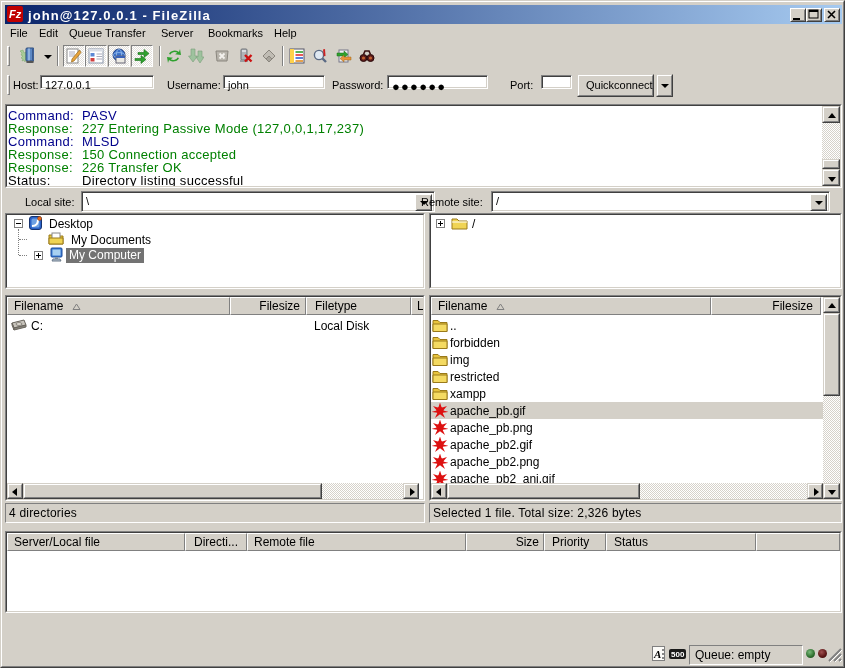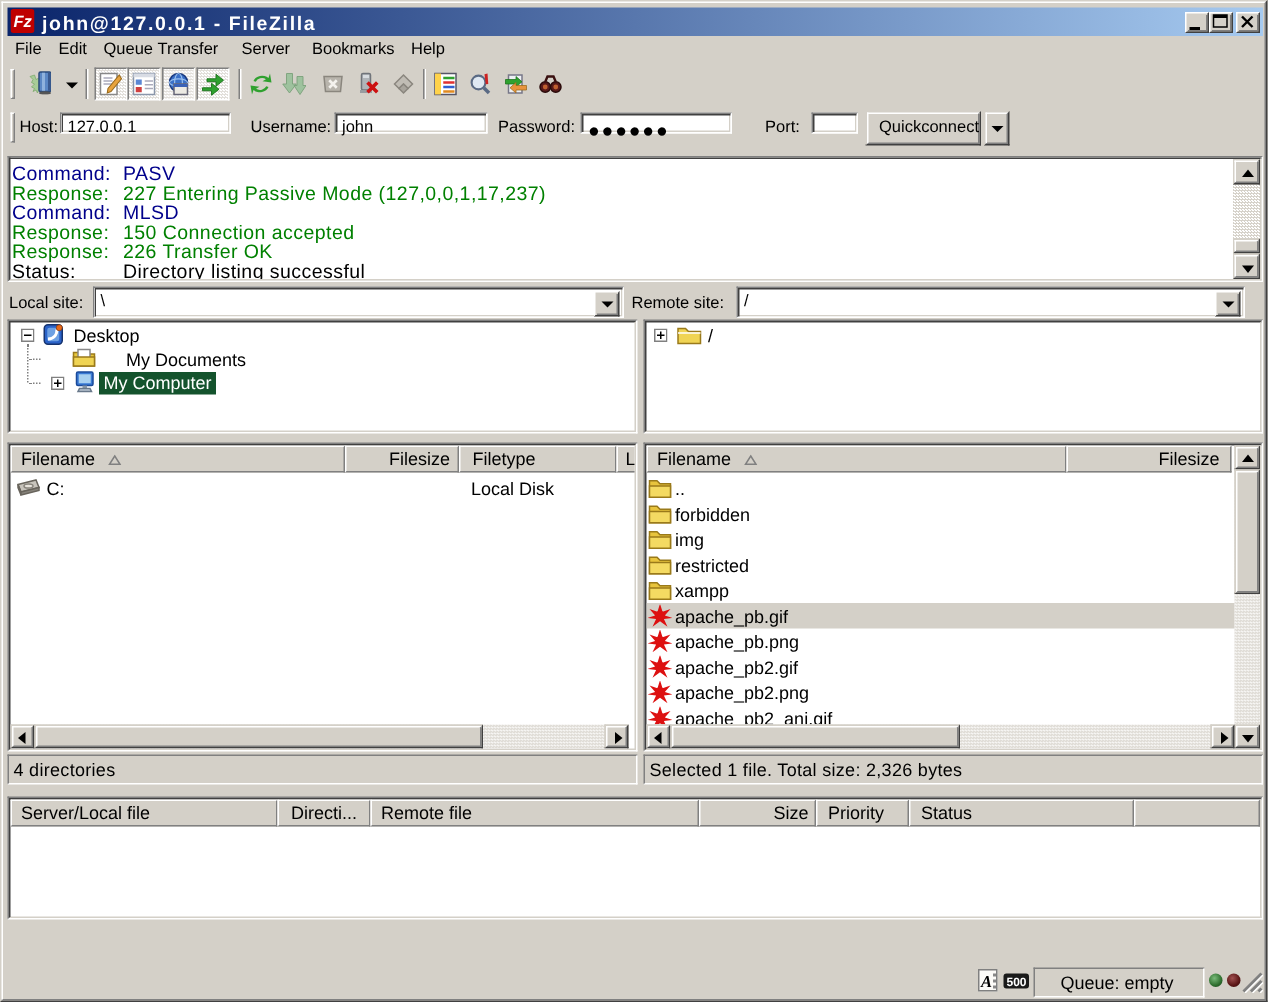--- a/index.html
+++ b/index.html
@@ -244,21 +244,21 @@
             <div class="arr" style="left:5px;top:6px;border:4px solid transparent;border-bottom:5px solid #000;border-top:none"></div>
           </div>
     <div class="thumb" style="left:0;top:53px;width:18px;height:10px"></div>
     <div class="sbtn" style="left:0;top:63px;width:18px;height:17px">
             <div class="arr" style="left:5px;top:7px;border:4px solid transparent;border-top:5px solid #000;border-bottom:none"></div>
           </div>
   </div>
 </div>
     </div>
 
-<div class="abs" style="left:1px;top:190px;width:420px;height:40px">
+<div class="abs" style="left:20px;top:190px;width:420px;height:40px">
   <label class="abs" style="left:4px;top:5px">Local site:</label>
   <div class="combo" style="left:60px;top:0;width:354px">\<div class="cbtn">
           <div class="darr" style="left:4px;top:6px"></div>
         </div></div>
 </div>
 <div class="abs" style="left:416px;top:190px;width:413px;height:20px">
   <label class="abs" style="left:4px;top:5px">Remote site:</label>
   <div class="combo" style="left:74px;top:0;width:339px">/<div class="cbtn">
           <div class="darr" style="left:4px;top:6px"></div>
         </div></div>
@@ -278,33 +278,33 @@
     <rect x="3.5" y="3.5" width="8" height="9" rx="1.5" fill="#6da0e2"></rect>
     <path d="M4 11 C9 11 10 7 10 4.5" stroke="#fff" stroke-width="2" fill="none"></path>
     <circle cx="11.5" cy="3.5" r="2" fill="#e86a1a" stroke="#8a3a0a" stroke-width="0.5"></circle>
   </svg>
   <div class="abs" style="left:42px;top:2px;font-size:12px">Desktop</div>
   <svg class="abs" style="left:41px;top:16px" width="16" height="16" viewBox="0 0 16 16">
     <path d="M1 4 L1 13 L15 13 L15 5 L7 5 L6 4 Z" fill="#e8c83d" stroke="#9a7a1a"></path>
     <rect x="4" y="2" width="8" height="6" fill="#fff" stroke="#888"></rect>
     <path d="M1 7 L15 7 L15 13 L1 13 Z" fill="#f0d454" stroke="#9a7a1a"></path>
   </svg>
-  <div class="abs" style="left:77px;top:18px;font-size:12px">My Documents</div>
+  <div class="abs" style="left:64px;top:18px;font-size:12px">My Documents</div>
   <svg class="abs" style="left:27px;top:36px" width="9" height="9">
           <rect x="0.5" y="0.5" width="8" height="8" fill="#fff" stroke="#808080"></rect>
           <line x1="2" y1="4.5" x2="7" y2="4.5" stroke="#000"></line>
           <line x1="4.5" y1="2" x2="4.5" y2="7" stroke="#000"></line>
         </svg>
   <svg class="abs" style="left:42px;top:32px" width="16" height="16" viewBox="0 0 16 16">
     <rect x="2" y="1" width="11" height="9" rx="1" fill="#3a7ad4" stroke="#1a4a9a"></rect>
     <rect x="3.5" y="2.5" width="8" height="6" fill="#a8d0f0"></rect>
     <rect x="6" y="10" width="3" height="2" fill="#8898a8"></rect>
     <path d="M4 12 L11 12 L12 14 L3 14 Z" fill="#b8c4d0" stroke="#68788a"></path>
   </svg>
-  <div class="abs" style="left:59px;top:33px;background:#14532d;color:#fff;padding:0 3px 1px 3px;font-size:12px">My Computer</div>
+  <div class="abs" style="left:59px;top:33px;background:#737373;color:#fff;padding:0 3px 1px 3px;font-size:12px">My Computer</div>
 </div>
     </div>
 
 <div class="abs sunken2" id="rtree" style="left:428px;top:212px;width:413px;height:76px">
       <div class="in2">
   <svg class="abs" style="left:5px;top:4px" width="9" height="9">
           <rect x="0.5" y="0.5" width="8" height="8" fill="#fff" stroke="#808080"></rect>
           <line x1="2" y1="4.5" x2="7" y2="4.5" stroke="#000"></line>
           <line x1="4.5" y1="2" x2="4.5" y2="7" stroke="#000"></line>
         </svg>
@@ -507,21 +507,21 @@
           <rect x="9" y="2" width="2" height="2" fill="#888"></rect>
           <rect x="9" y="6" width="2" height="2" fill="#888"></rect>
           <rect x="9" y="10" width="2" height="2" fill="#888"></rect>
         </svg>
   </div>
   <div class="abs" style="left:664px;top:5px;width:17px;height:10px;background:#1a1a1a;border-radius:2px">
     <svg width="17" height="10">
           <text x="2" y="8" font-size="8" font-weight="bold" fill="#fff" font-family="Liberation Sans">500</text>
         </svg>
   </div>
-  <div class="abs sunken1" style="left:684px;top:1px;width:114px;height:20px;padding:2px 0 0 17px;font-size:12px">Queue: empty</div>
+  <div class="abs sunken1" style="left:684px;top:1px;width:114px;height:20px;padding:2px 0 0 5px;font-size:12px">Queue: empty</div>
   <div class="led" style="left:801px;top:5px;background:radial-gradient(circle at 40% 35%,#7aba7a,#2e6e2e 60%,#173a17)"></div>
   <div class="led" style="left:813px;top:5px;background:radial-gradient(circle at 40% 35%,#a05050,#5a1515 60%,#320a0a)"></div>
   <svg class="abs" style="left:822px;top:3px" width="15" height="15">
     <g stroke="#808080" stroke-width="2">
           <line x1="14" y1="2" x2="2" y2="14"></line>
           <line x1="14" y1="7" x2="7" y2="14"></line>
           <line x1="14" y1="12" x2="12" y2="14"></line>
         </g>
     <g stroke="#fff" stroke-width="1">
           <line x1="15" y1="3" x2="3" y2="15"></line>

